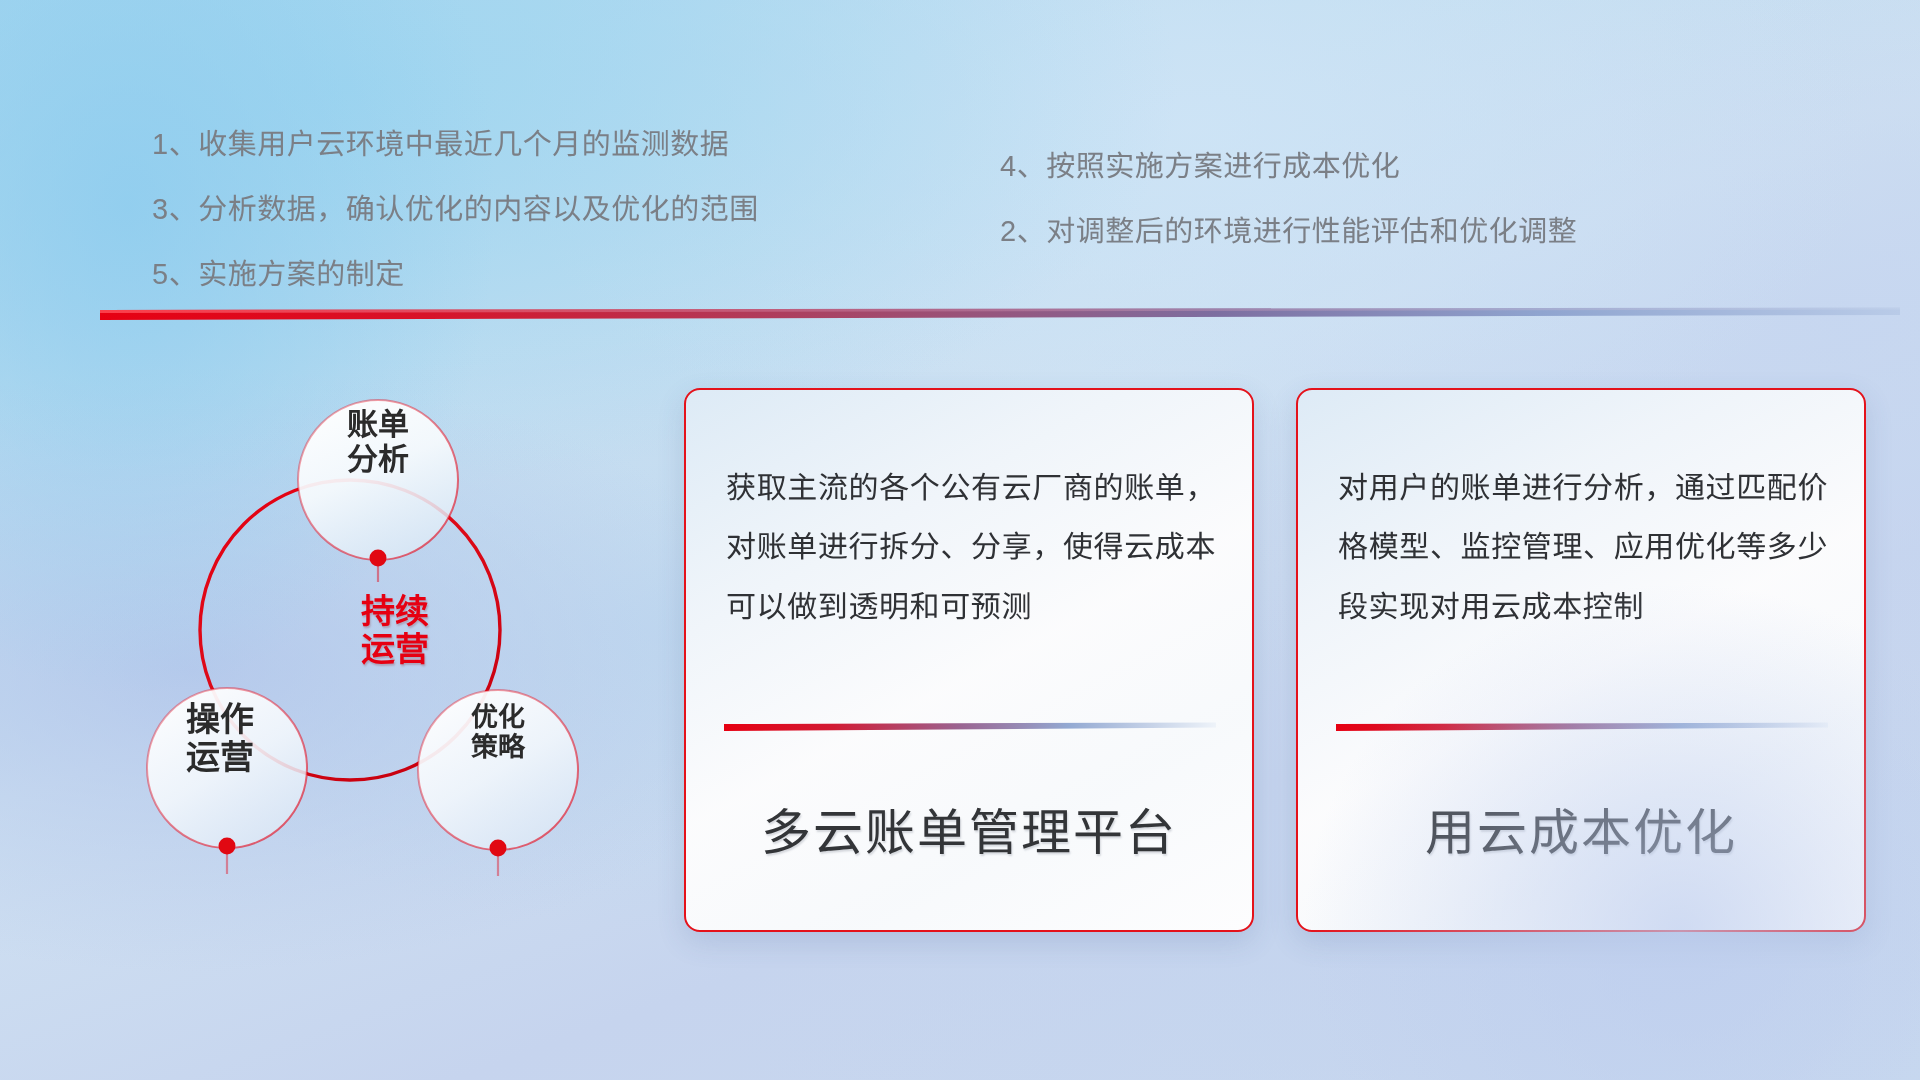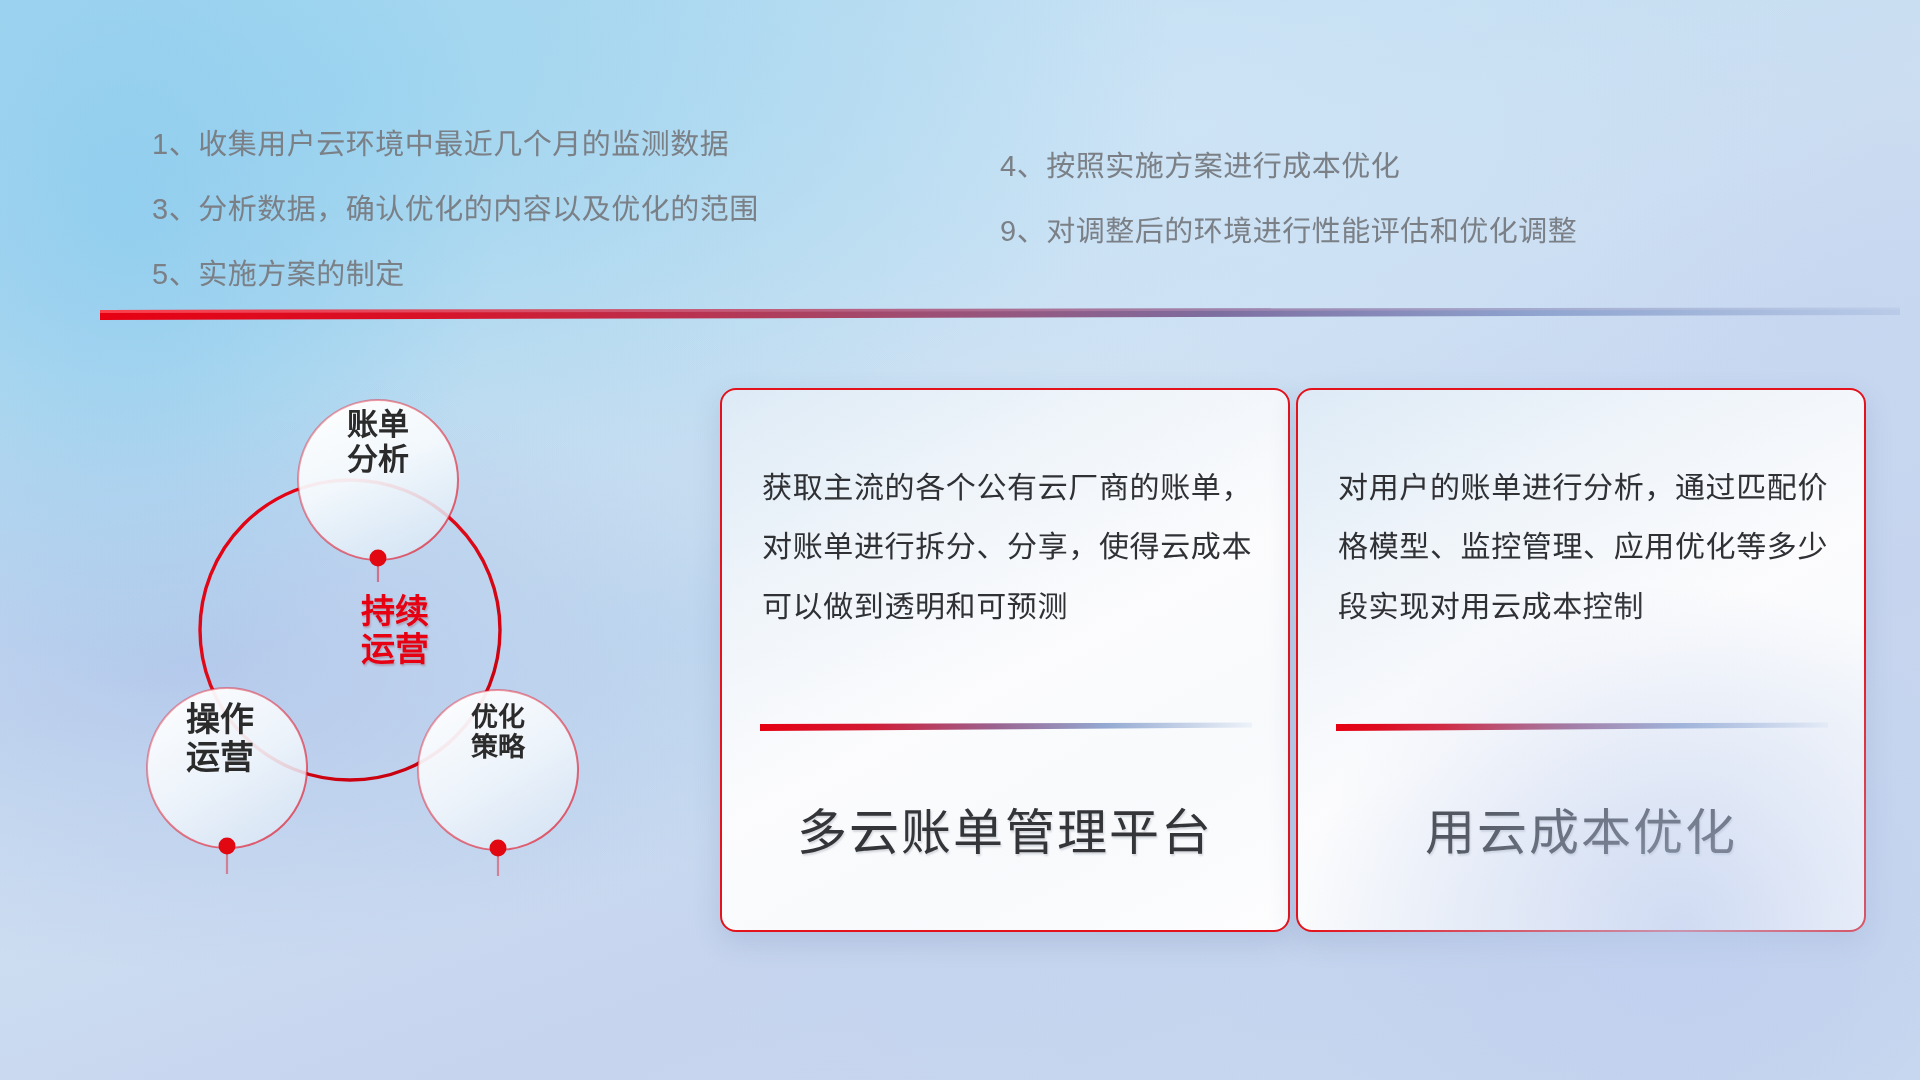--- a/index.html
+++ b/index.html
@@ -103,21 +103,21 @@
     background: linear-gradient(152deg,
         rgba(222,235,246,0.96) 0%,
         rgba(240,245,250,0.97) 26%,
         rgba(252,252,253,0.99) 52%,
         rgba(248,250,252,0.99) 74%,
         rgba(253,253,254,1) 100%);
     box-shadow: 0 10px 28px rgba(60,90,140,0.16);
     box-sizing: border-box;
     overflow: hidden;
   }
-  #card-1 { left: 720px; }
+  #card-1 { left: 684px; }
   #card-2 { left: 1296px; }
 
   .card-body {
     position: absolute;
     left: 40px;
     right: 36px;
     top: 68px;
     font-size: 30px;
     line-height: 1.98;
     color: #2f3135;
@@ -151,21 +151,21 @@
 <div id="slide">
 
   <div class="bullets" id="bullets-left">
     <div class="bullet-line">1、收集用户云环境中最近几个月的监测数据</div>
     <div class="bullet-line">3、分析数据，确认优化的内容以及优化的范围</div>
     <div class="bullet-line">5、实施方案的制定</div>
   </div>
 
   <div class="bullets" id="bullets-right">
     <div class="bullet-line">4、按照实施方案进行成本优化</div>
-    <div class="bullet-line">9、对调整后的环境进行性能评估和优化调整</div>
+    <div class="bullet-line">2、对调整后的环境进行性能评估和优化调整</div>
   </div>
 
   <svg id="divider" viewBox="0 0 1800 14" preserveAspectRatio="none">
     <defs>
       <linearGradient id="divGrad" x1="0" y1="0" x2="1" y2="0">
         <stop offset="0" stop-color="#e60012"></stop>
         <stop offset="0.18" stop-color="#d81228"></stop>
         <stop offset="0.42" stop-color="#a54769"></stop>
         <stop offset="0.62" stop-color="#7d6ea0"></stop>
         <stop offset="0.80" stop-color="#8fa4cf"></stop>

